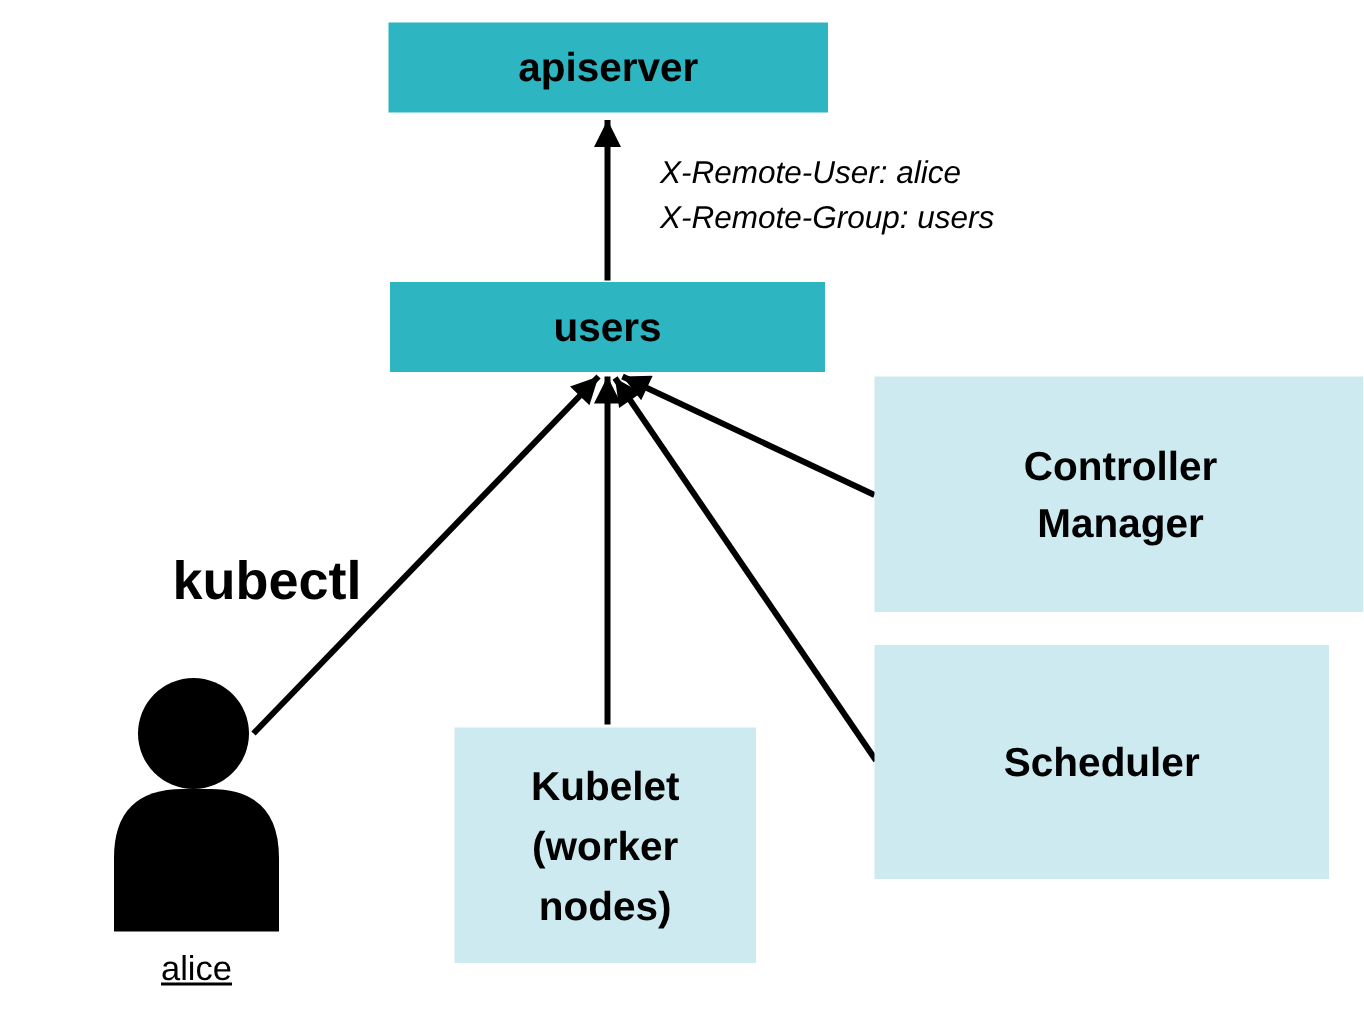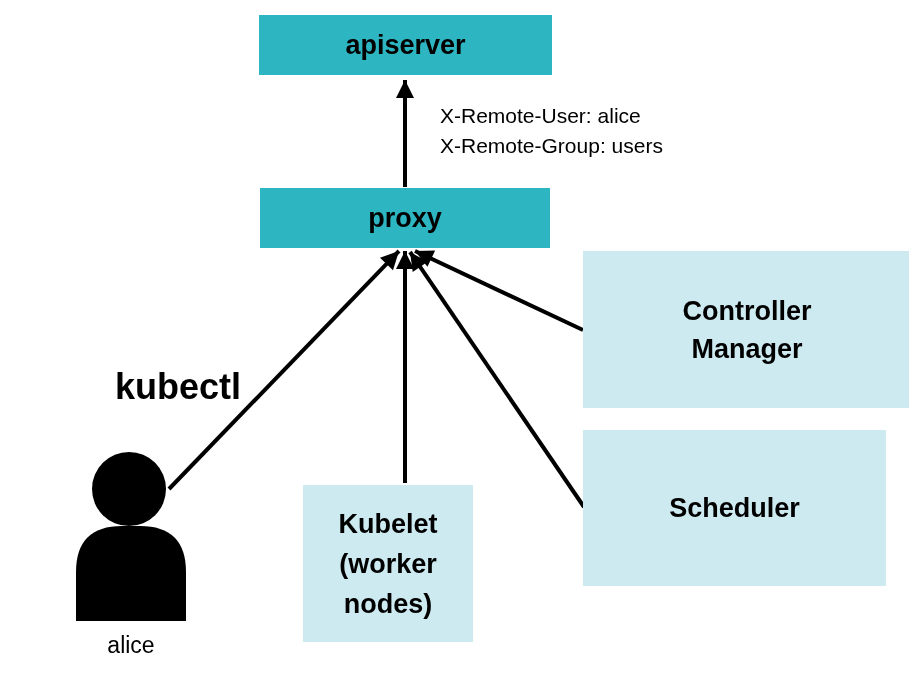--- a/index.html
+++ b/index.html
@@ -39,41 +39,43 @@
     line-height: 38px;
     color: #000;
   }
   .node.teal { background: var(--teal, #2db5c2); }
   .node.blue { background: var(--light-blue, #cdeaf0); }
 
   .node-apiserver { left: 259px; top: 15px;  width: 293px; height: 60px; }
   .node-proxy     { left: 260px; top: 188px; width: 290px; height: 60px; }
   .node-controller-manager { left: 583px; top: 251px; width: 328px; height: 157px; }
   .node-scheduler { left: 583px; top: 430px; width: 303px; height: 156px; }
-  .node-kubelet   { left: 303px; top: 485px; width: 170px; height: 157px; line-height: 40px; }
+  .node-kubelet   { left: 303px; top: 485px; width: 201px; height: 157px; line-height: 40px; }
 
   .free-label { position: absolute; color: #000; }
   .header-annotation {
     left: 440px; top: 101px;
     font-size: 21px;
     line-height: 30px;
     font-weight: normal;
     white-space: nowrap;
+    font-style: italic;
   }
   .kubectl-label {
     left: 115px; top: 366px;
     font-size: 36px;
     font-weight: bold;
   }
   .alice-label {
     left: 76px; top: 632px;
     width: 110px;
     text-align: center;
     font-size: 23px;
     font-weight: normal;
+    text-decoration: underline;
   }
 </style>
 </head>
 <body>
 
 <div class="canvas">
 
   <svg class="edges-layer" width="909" height="684" viewBox="0 0 909 684" xmlns="http://www.w3.org/2000/svg">
     <defs>
       <marker id="arrow" viewBox="0 0 10 10" refX="10" refY="5" markerWidth="5.5" markerHeight="4.5" orient="auto">
@@ -88,21 +90,21 @@
     <line class="edge" x1="583" y1="330" x2="415" y2="251" marker-end="url(#arrow)"></line>
 
     <g>
       <circle class="person-shape" cx="129" cy="489" r="37"></circle>
       <path class="person-shape" d="M 76 621 L 76 572 Q 76 526 122 526 L 140 526 Q 186 526 186 572 L 186 621 Z"></path>
     </g>
   </svg>
 
   <div class="node teal node-apiserver">apiserver</div>
 
-  <div class="node teal node-proxy">proxy</div>
+  <div class="node teal node-proxy">users</div>
 
   <div class="node blue node-controller-manager">Controller<br>Manager</div>
 
   <div class="node blue node-scheduler">Scheduler</div>
 
   <div class="node blue node-kubelet">Kubelet<br>(worker<br>nodes)</div>
 
   <div class="free-label header-annotation">X-Remote-User: alice<br>X-Remote-Group: users</div>
 
   <div class="free-label kubectl-label">kubectl</div>

